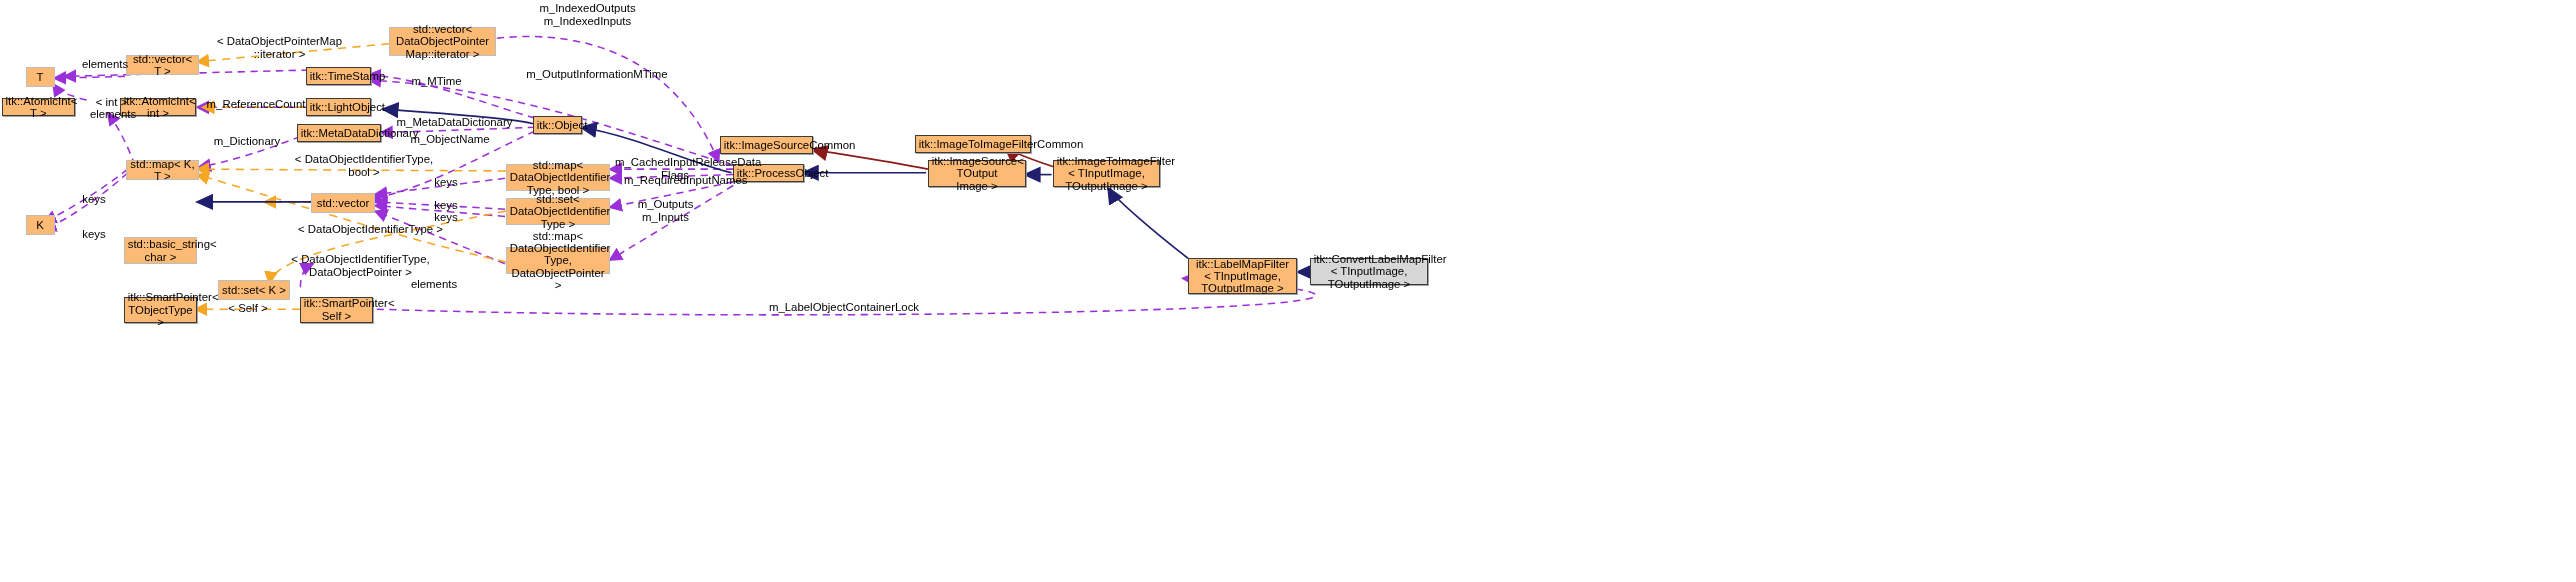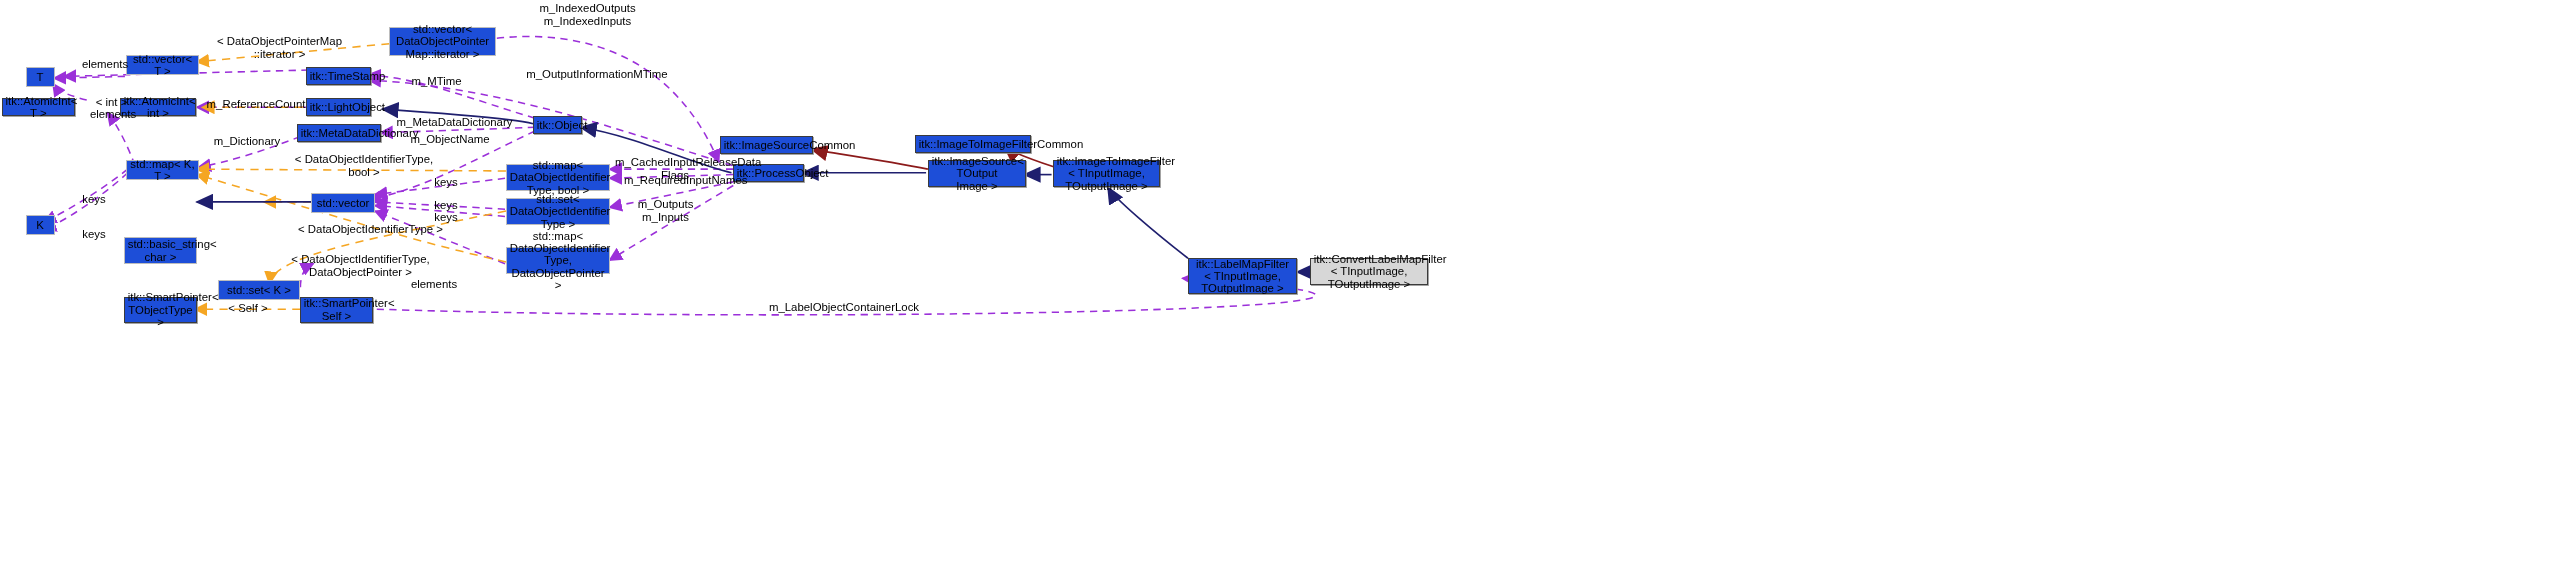--- a/index.html
+++ b/index.html
@@ -7,21 +7,21 @@
     position:relative;
     width:2576px;height:582px;
     background:#ffffff;
     font-family:"Liberation Sans", sans-serif;
     overflow:hidden;
   }
   svg#edges{position:absolute;left:0;top:0;width:2576px;height:582px;}
   .node{
     position:absolute;
     box-sizing:border-box;
-    background:#1d4ed8;
+    background:#fdba74;
     display:flex;
     align-items:center;
     justify-content:center;
     text-align:center;
     line-height:1.08;
     color:#000000;
     white-space:pre-line;
     padding:0.9px 2.7px;
     z-index:5;
   }
@@ -195,21 +195,21 @@
   </div>
 
   <div class="node light" style="left:311px;top:193px;width:64px;height:20px;">
     <span class="lbl">std::vector</span>
   </div>
 
   <div class="node light" style="left:25.5px;top:215px;width:29px;height:20px;">
     <span class="lbl">K</span>
   </div>
 
-  <div class="node light" style="left:218px;top:280px;width:82px;height:20px;">
+  <div class="node light" style="left:218px;top:280px;width:72px;height:20px;">
     <span class="lbl">std::set&lt; K &gt;</span>
   </div>
 
   <div class="node strong" style="left:124px;top:297px;width:73px;height:25.5px;">
     <span class="lbl">itk::SmartPointer&lt;
 TObjectType &gt;</span>
   </div>
 
   <div class="node strong" style="left:300px;top:297px;width:73px;height:25.5px;">
     <span class="lbl">itk::SmartPointer&lt;

